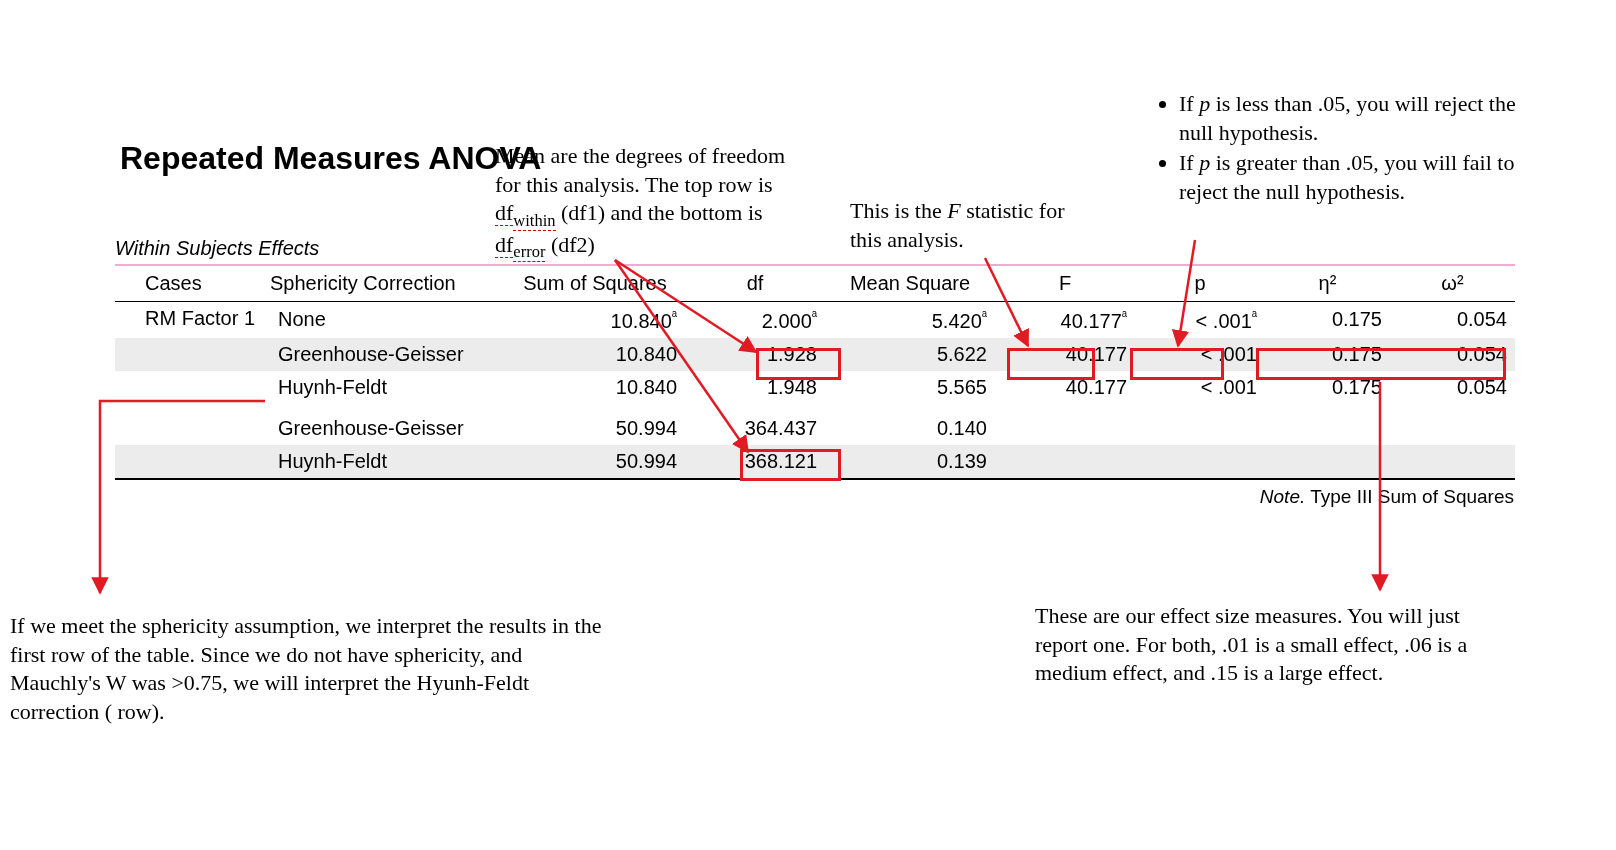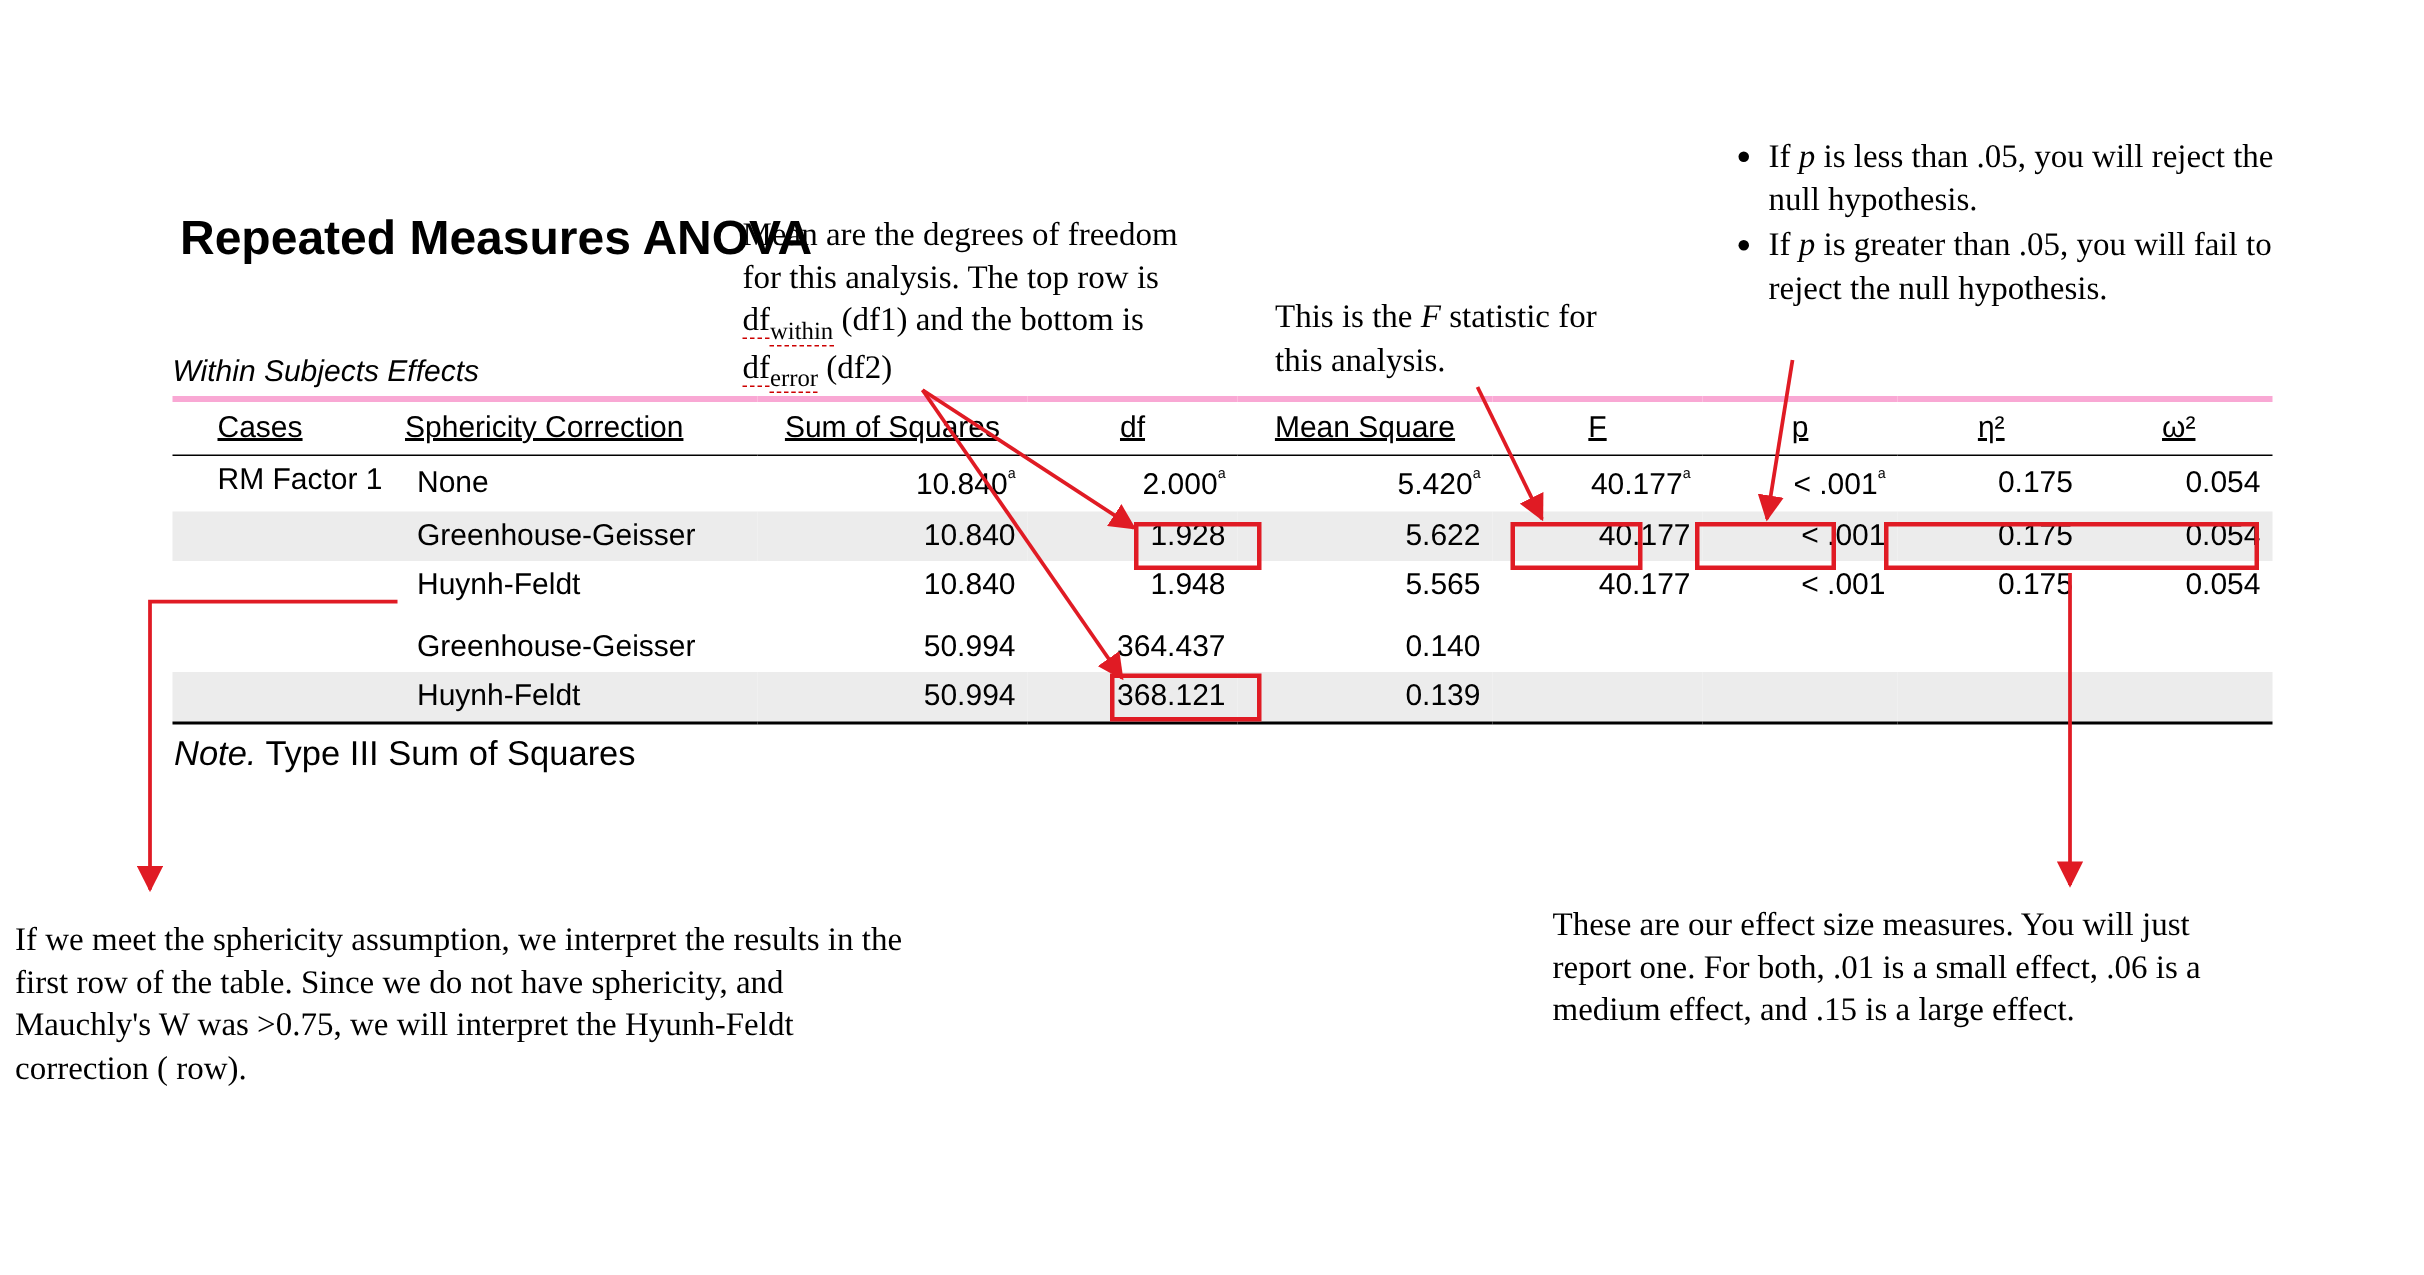--- a/index.html
+++ b/index.html
@@ -48,41 +48,40 @@
   .tbl {
     position: absolute;
     left: 115px;
     top: 264px;
     width: 1400px;
     border-collapse: collapse;
     font-family: Arial, sans-serif;
     font-size: 20px;
   }
   .tbl thead tr th {
-    border-top: 4px solid #f9a8d4;
+    border-top: 2px solid #f9a8d4;
     border-bottom: 1px solid #000;
     font-weight: normal;
     padding: 6px 8px;
     text-align: center;
-    text-decoration: underline;
   }
   .tbl thead tr th.left { text-align: left; padding-left: 30px;}
   .tbl tbody td {
     padding: 5px 8px;
     text-align: right;
   }
   .tbl tbody td.l { text-align: left; }
   .tbl tbody td.cases { text-align:left; padding-left: 30px; vertical-align: top;}
   .tbl tbody tr.sh td { background: #ececec; }
   .tbl tbody tr.sp td { padding: 4px 8px; }
   .tbl tfoot td {
     border-top: 2px solid #000;
     padding-top: 6px;
-    font-size: 23px;
-    text-align: left;
+    font-size: 19px;
+    text-align: right;
   }
   .sup { font-size: 0.7em; vertical-align: super; }
   .note-it { font-style: italic; }
   .footnote { font-size: 19px; padding-top:2px; }
 
   
   .box {
     position: absolute;
     border: 3px solid #e01b24;
     pointer-events: none;

